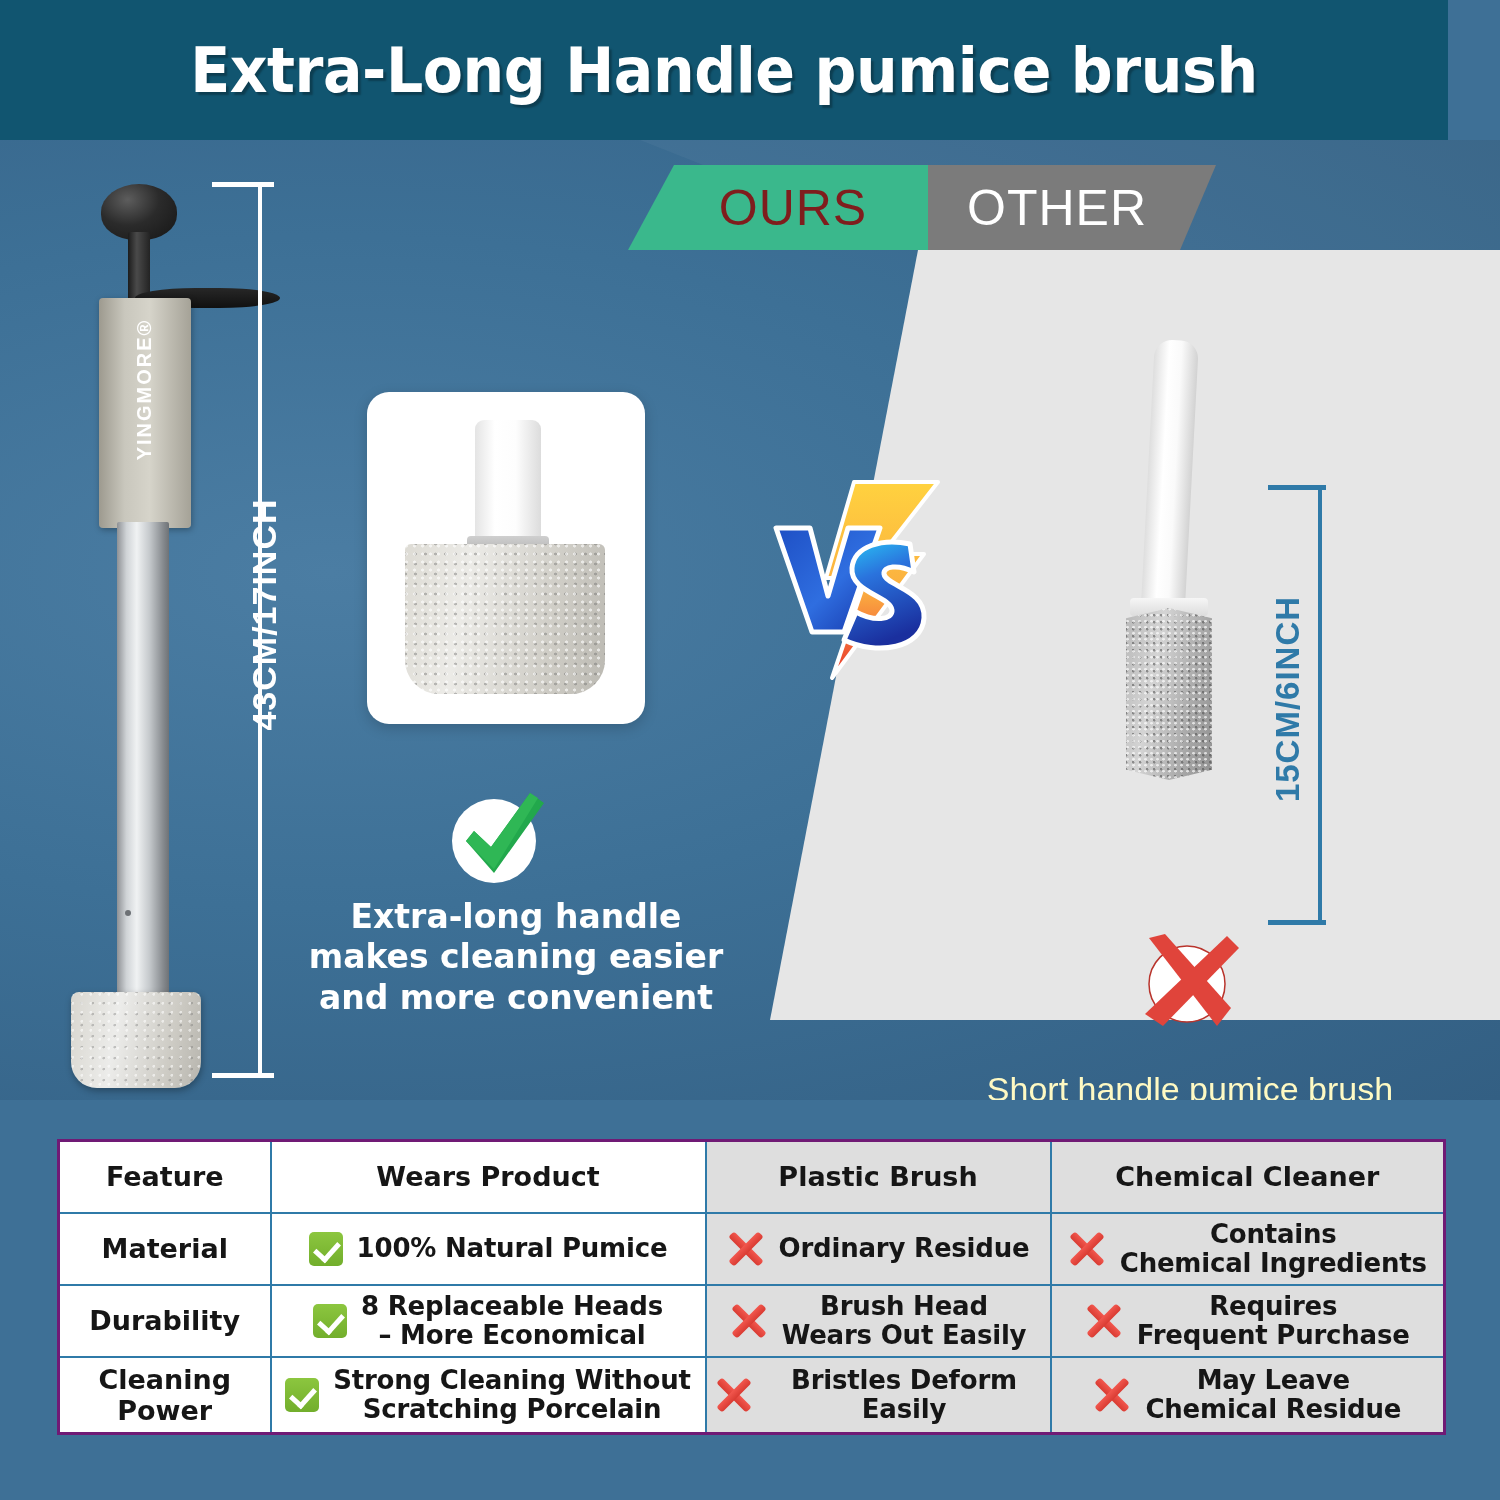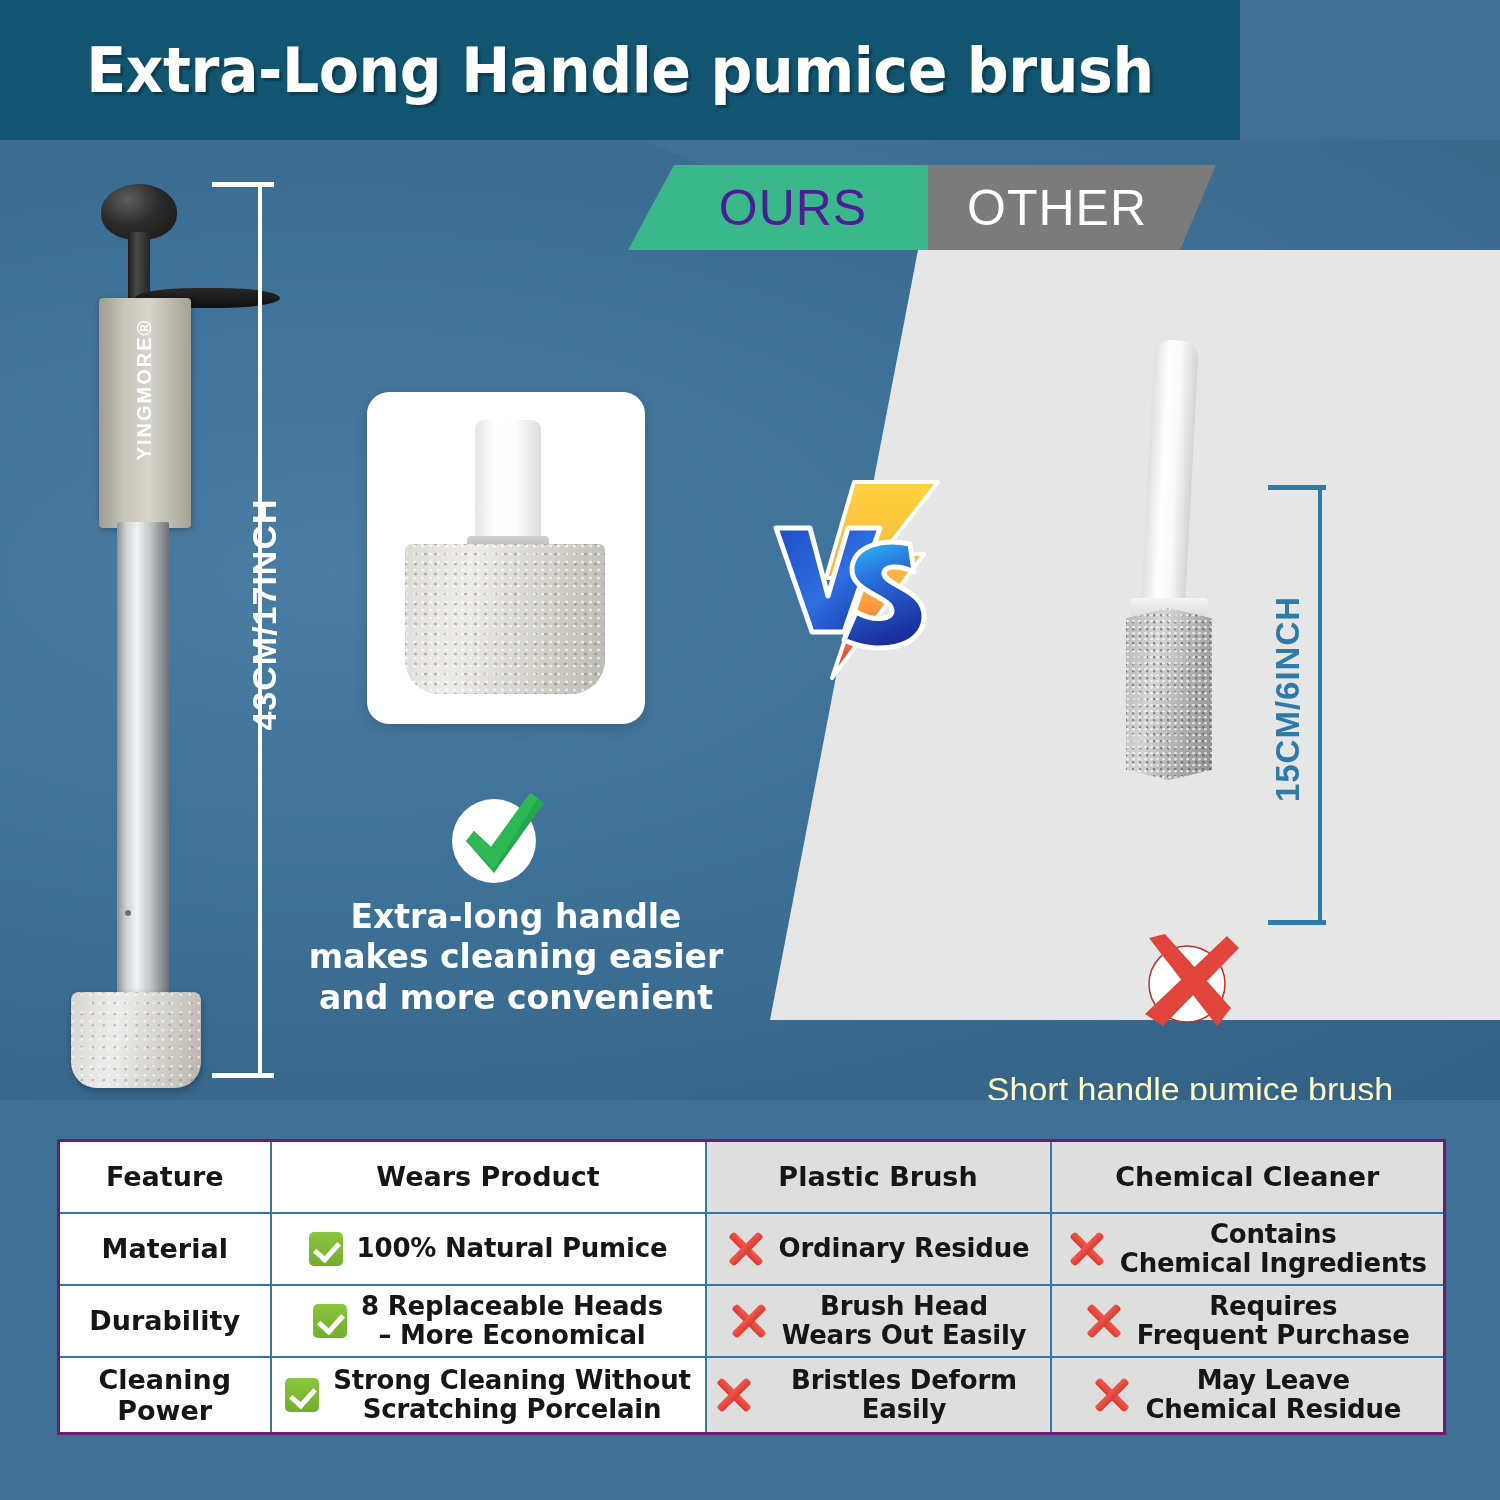--- a/index.html
+++ b/index.html
@@ -6,21 +6,21 @@
   html,body { width:1500px; height:1500px; }
   body {
     font-family:"Liberation Sans", sans-serif;
     background:#3E7096;
     position:relative;
     overflow:hidden;
   }
 
   
   #header {
-    position:absolute; left:0; top:0; width:1240px; height:140px;
+    position:absolute; left:0; top:0; width:1448px; height:140px;
     background:#115570;
     display:flex; align-items:center; justify-content:center;
   }
   #header-title {
     color:#fff;
     font-family:"DejaVu Sans", sans-serif;
     font-weight:bold;
     font-size:63px;
     letter-spacing:-0.5px;
     transform:scaleX(0.93);
@@ -56,21 +56,21 @@
 
   
   #banner { position:absolute; left:0; top:25px; height:85px; width:1500px; }
   #ours-tab {
     position:absolute; left:628px; top:0; width:300px; height:85px;
     background:#3ab88c;
     clip-path:polygon(46px 0, 300px 0, 300px 85px, 0 85px);
     display:flex; align-items:center; justify-content:center;
   }
   #ours-label {
-    color:#4c1d95; font-size:50px; letter-spacing:1px;
+    color:#7f1d1d; font-size:50px; letter-spacing:1px;
     font-family:"Liberation Sans", sans-serif; font-weight:normal;
     margin-left:30px;
   }
   #other-tab {
     position:absolute; left:928px; top:0; width:288px; height:85px;
     background:#7b7b7b;
     clip-path:polygon(0 0, 288px 0, 252px 85px, 0 85px);
     display:flex; align-items:center; justify-content:center;
   }
   #other-label {

